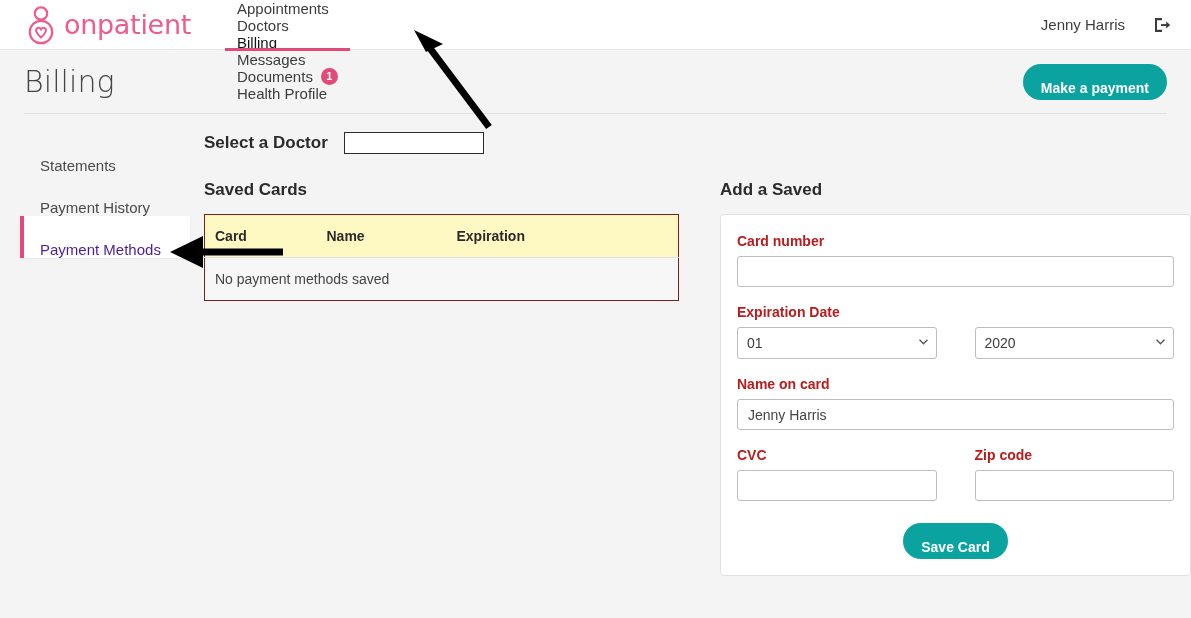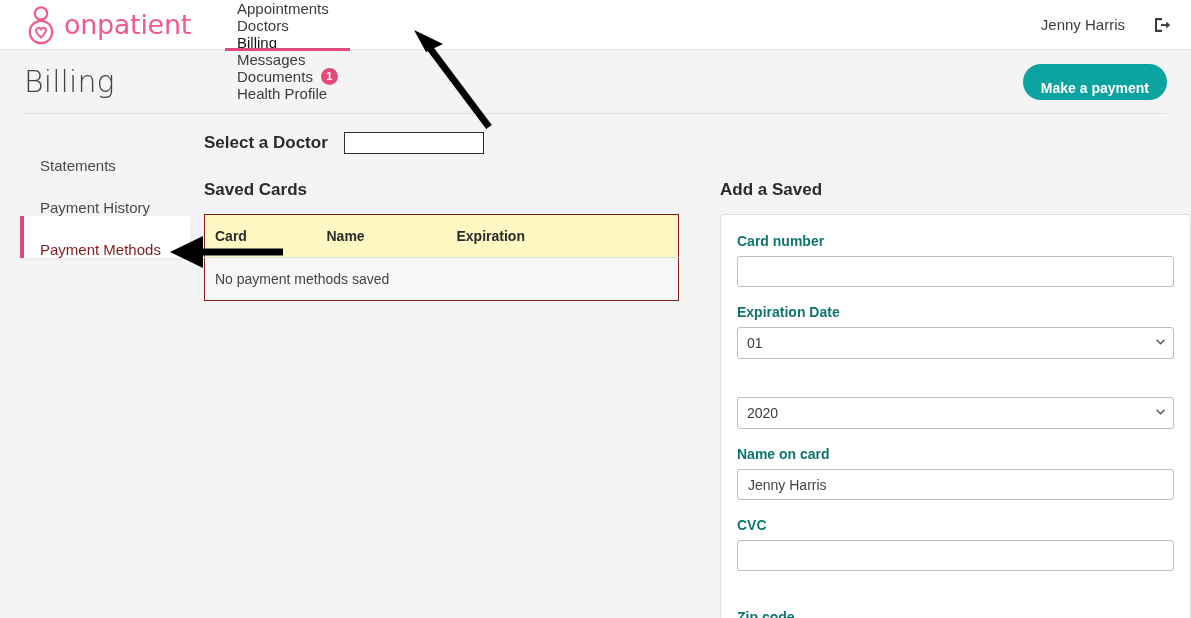--- a/index.html
+++ b/index.html
@@ -119,21 +119,21 @@
     padding-left:16px;
     font-size:15px;
     color:#4a4a4a;
     cursor:pointer;
     border-left:4px solid transparent;
     margin-left:-4px;
   }
   .side-item.active {
     background:#ffffff;
     border-left:4px solid #e24a7a;
-    color:#7f1d1d;
+    color:#4c1d95;
     box-shadow:0 1px 2px rgba(0,0,0,.06);
   }
 
   
   .main { flex:1; padding-left:14px; padding-right:15px; }
 
   .doctor-row { display:flex; align-items:center; margin-bottom:26px; }
   .doctor-label {
     font-size:17px; font-weight:bold; color:#2b2b2b;
     margin-right:16px;
@@ -180,35 +180,35 @@
   }
 
   .card-panel {
     background:#fff;
     border:1px solid #e0e0e0;
     border-radius:4px;
     padding:18px 16px 16px 16px;
     width:471px;
   }
   .field-label {
-    font-size:14px; font-weight:bold; color:#0f766e;
+    font-size:14px; font-weight:bold; color:#b91c1c;
     margin-bottom:7px;
   }
   .txt {
     width:100%; height:31px;
     border:1px solid #bdbdbd;
     border-radius:3px;
     padding:0 10px;
     font-size:14px;
     color:#444;
     background:#fff;
     font-family:"Liberation Sans", sans-serif;
   }
   .field { margin-bottom:17px; }
-  .two-col { display:flex; gap:38px;flex-direction:column; }
+  .two-col { display:flex; gap:38px; }
   .two-col > div { flex:1; }
   .sel-wrap { position:relative; }
   select.sel {
     width:100%; height:32px;
     border:1px solid #bdbdbd;
     border-radius:3px;
     padding:0 26px 0 9px;
     font-size:14px;
     color:#3b3b3b;
     background:#fff;

